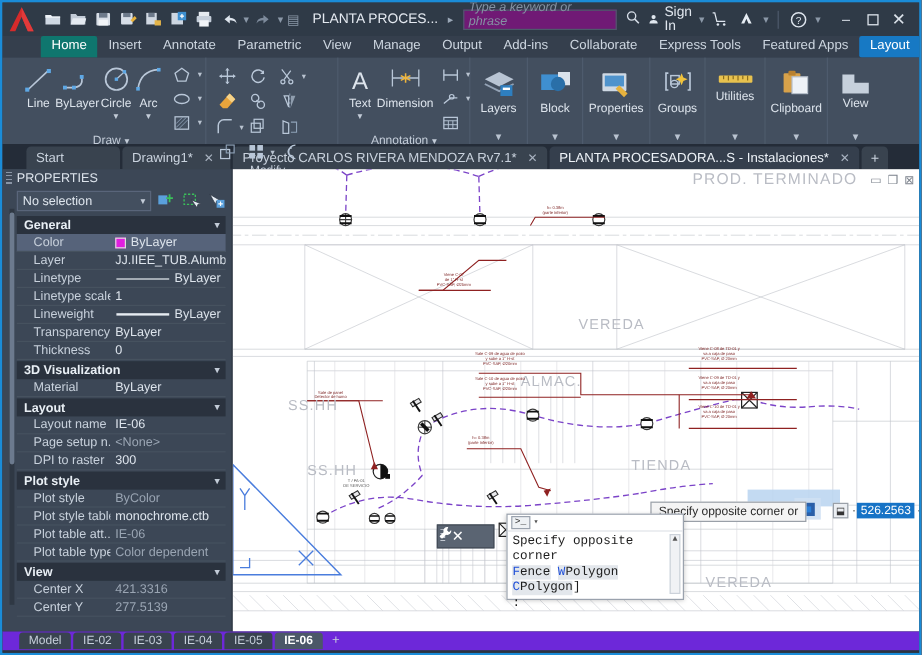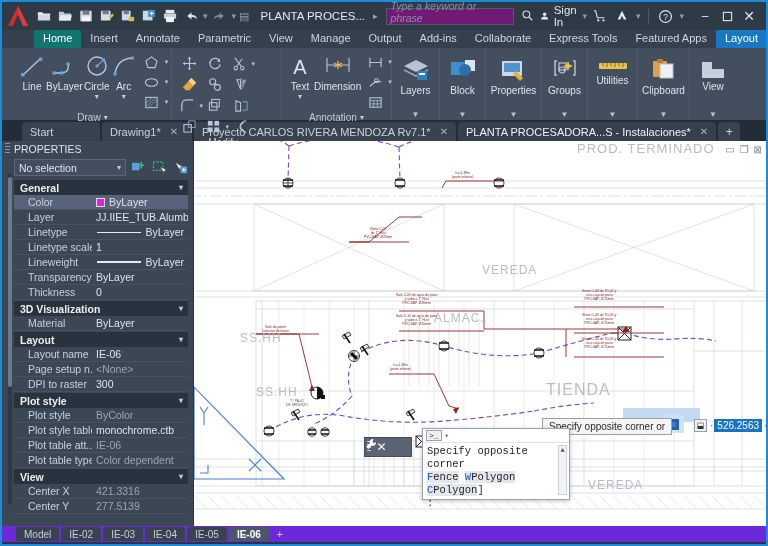--- a/index.html
+++ b/index.html
@@ -915,21 +915,21 @@
         <rect x="473" y="278" width="12" height="11" fill="#2a5fa8"></rect>
         <rect x="476" y="281" width="6" height="5" fill="#2a7fd8"></rect>
       </svg>
 
       <div class="lbl-faint" style="left:383px;top:0px;font-size:13px;">PROD. TERMINADO</div>
       <div class="lbl-faint" style="left:288px;top:122px;font-size:12px;">VEREDA</div>
       <div class="lbl-faint" style="left:394px;top:337px;font-size:12px;">VEREDA</div>
       <div class="lbl-faint" style="left:46px;top:190px;font-size:12px;">SS.HH</div>
       <div class="lbl-faint" style="left:62px;top:244px;font-size:12px;">SS.HH</div>
       <div class="lbl-faint" style="left:240px;top:170px;font-size:12px;">ALMAC.</div>
-      <div class="lbl-faint" style="left:352px;top:240px;font-size:16px;">TIENDA</div>
+      <div class="lbl-faint" style="left:332px;top:240px;font-size:12px;">TIENDA</div>
 
       <div class="ann" style="left:258px;top:30px;">h= 0.38m<br>(parte inferior)</div>
       <div class="ann" style="left:170px;top:86px;">Viene C-07<br>de 1" H-st<br>PVC-SAP, Ø25mm</div>
       <div class="ann" style="left:202px;top:152px;">Sale C-09 de agua de pozo<br>y sube a 1" H-st<br>PVC-SAP, Ø20mm</div>
       <div class="ann" style="left:202px;top:173px;">Sale C-10 de agua de pozo<br>y sube a 1" H-st<br>PVC-SAP, Ø20mm</div>
       <div class="ann" style="left:388px;top:148px;">Viene C-08 de TD-01 y<br>va a caja de paso<br>PVC-SAP, Ø 20mm</div>
       <div class="ann" style="left:388px;top:172px;">Viene C-09 de TD-01 y<br>va a caja de paso<br>PVC-SAP, Ø 20mm</div>
       <div class="ann" style="left:388px;top:196px;">Viene C-10 de TD-01 y<br>va a caja de paso<br>PVC-SAP, Ø 20mm</div>
       <div class="ann" style="left:196px;top:222px;">h= 0.38m<br>(parte inferior)</div>
       <div class="ann" style="left:68px;top:184px;">Sale de panel<br>Detector de humo</div>

